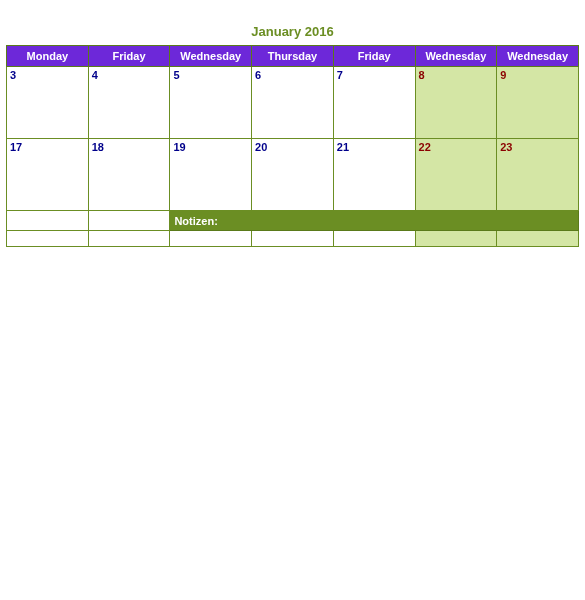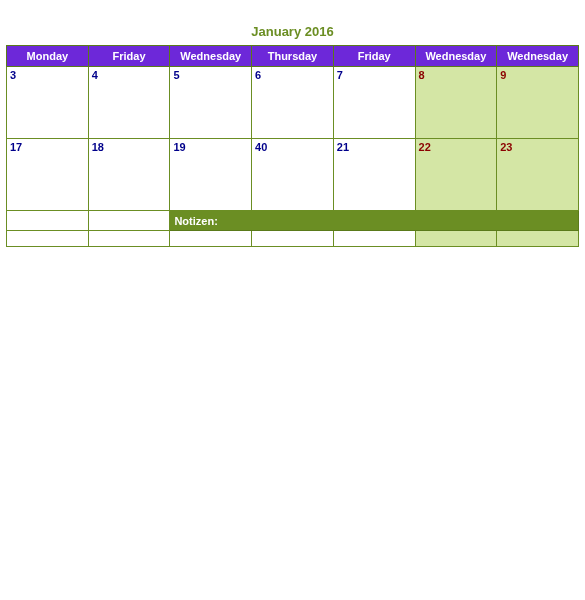--- a/index.html
+++ b/index.html
@@ -111,21 +111,21 @@
         <td>
           <span class="day-num weekday">17</span>
         </td>
         <td>
           <span class="day-num weekday">18</span>
         </td>
         <td>
           <span class="day-num weekday">19</span>
         </td>
         <td>
-          <span class="day-num weekday">40</span>
+          <span class="day-num weekday">20</span>
         </td>
         <td>
           <span class="day-num weekday">21</span>
         </td>
         <td class="weekend-bg">
           <span class="day-num weekend">22</span>
         </td>
         <td class="weekend-bg">
           <span class="day-num weekend">23</span>
         </td>

